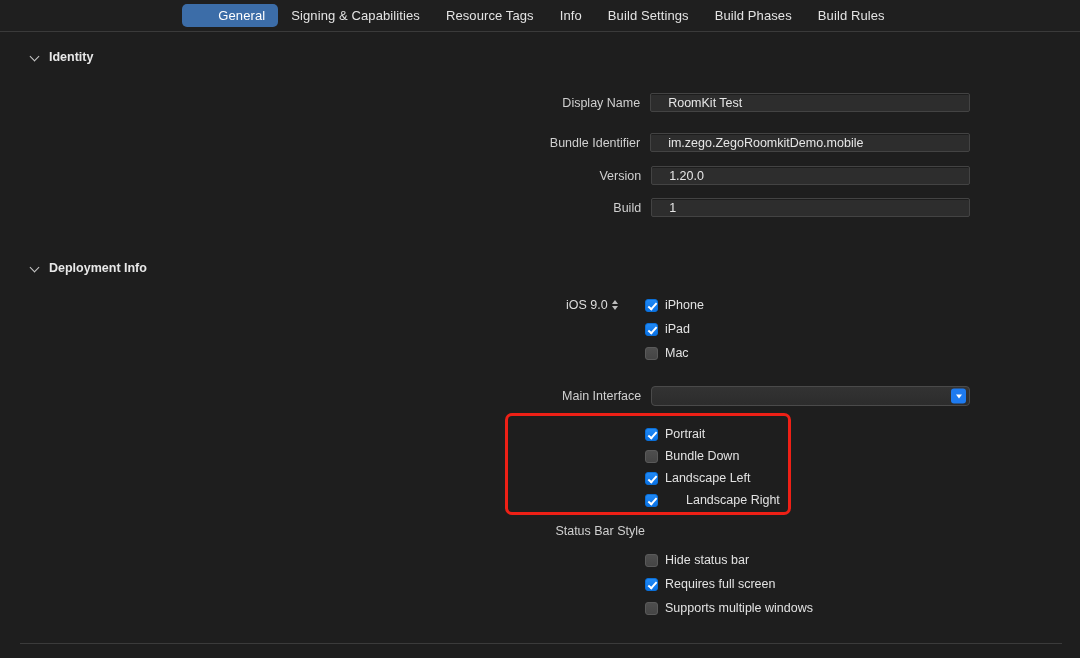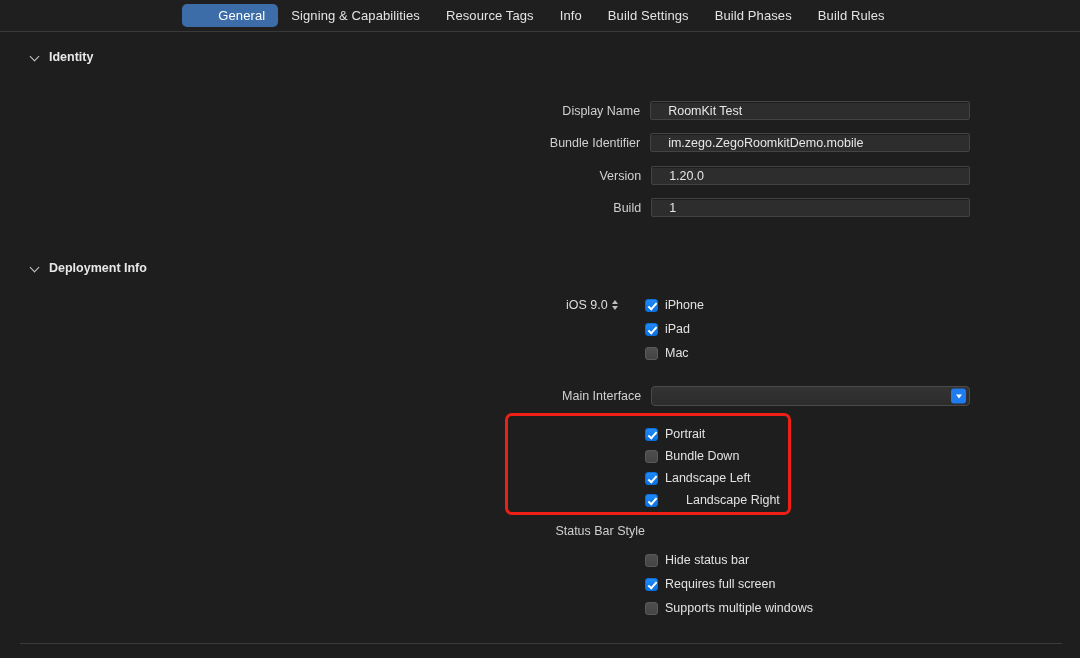--- a/index.html
+++ b/index.html
@@ -268,21 +268,21 @@
     <div class="tab">Build Phases</div>
     <div class="tab">Build Rules</div>
   </div>
   <div class="tabbar-divider"></div>
 
   <div class="section-header" style="left:30px; top:50px;">
     <span class="chev-down"></span>
     <span>Identity</span>
   </div>
 
-  <div class="row" style="left:375px; top:101px; width:595px;">
+  <div class="row" style="left:375px; top:93px; width:595px;">
     <div class="row-label" style="width:270px;">Display Name</div>
     <div class="textfield" style="width:325px;">RoomKit Test</div>
   </div>
 
   <div class="row" style="left:375px; top:133px; width:595px;">
     <div class="row-label" style="width:270px;">Bundle Identifier</div>
     <div class="textfield" style="width:325px;">im.zego.ZegoRoomkitDemo.mobile</div>
   </div>
 
   <div class="row" style="left:375px; top:166px; width:595px;">

